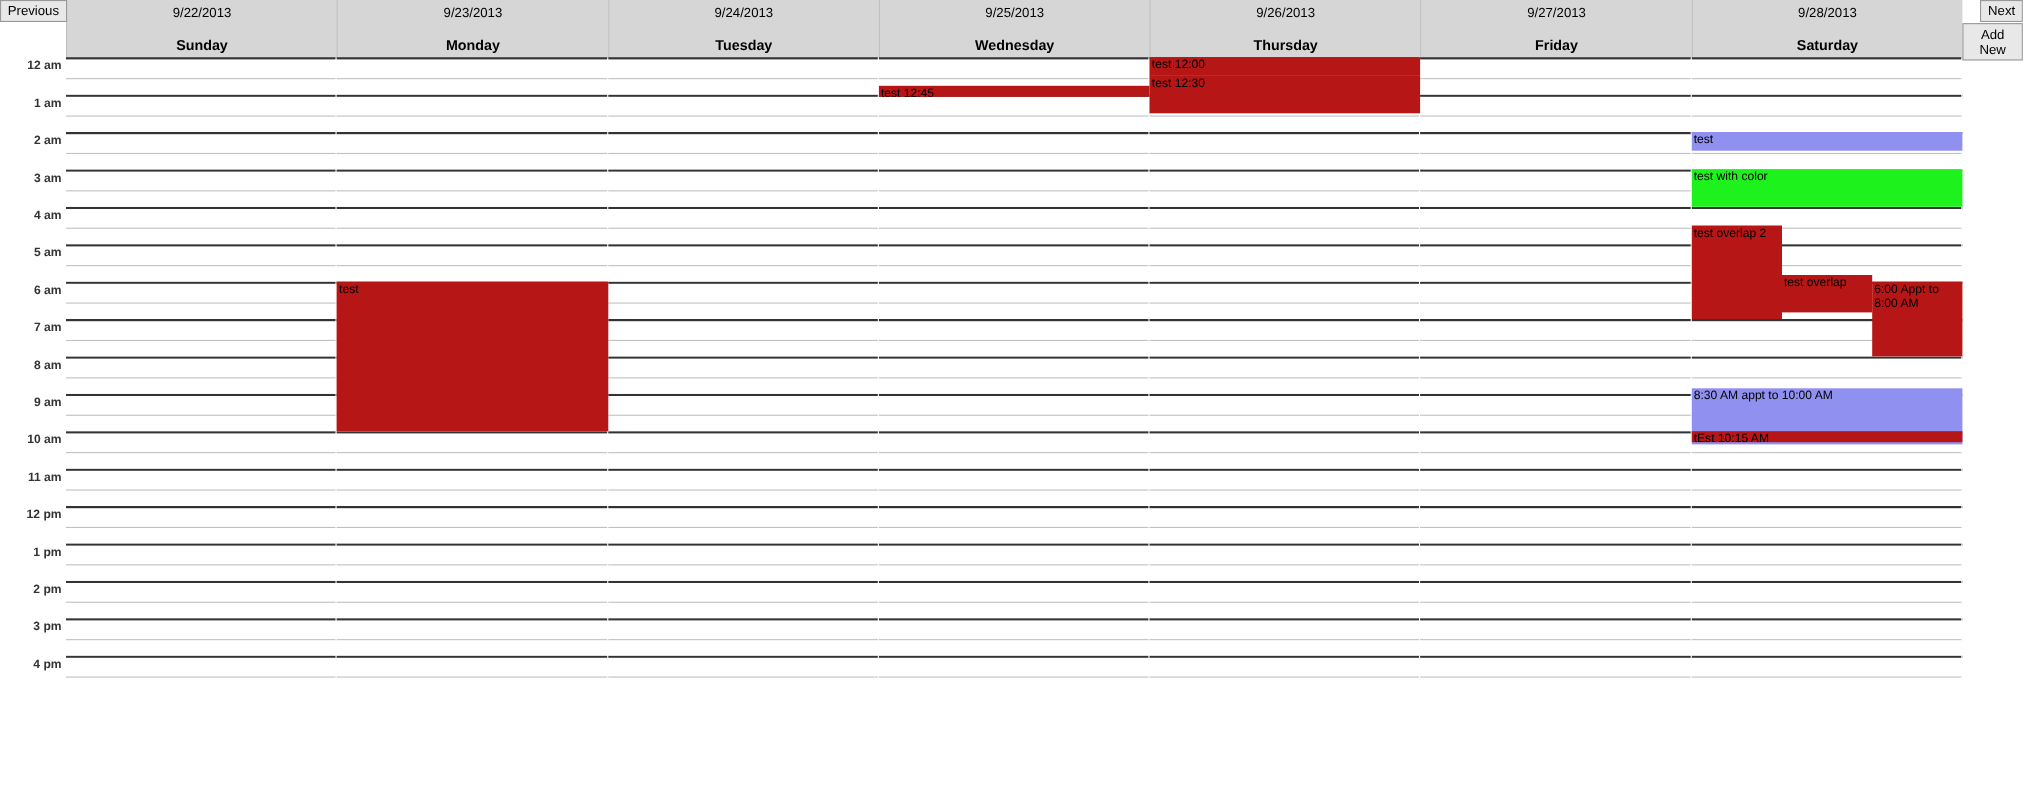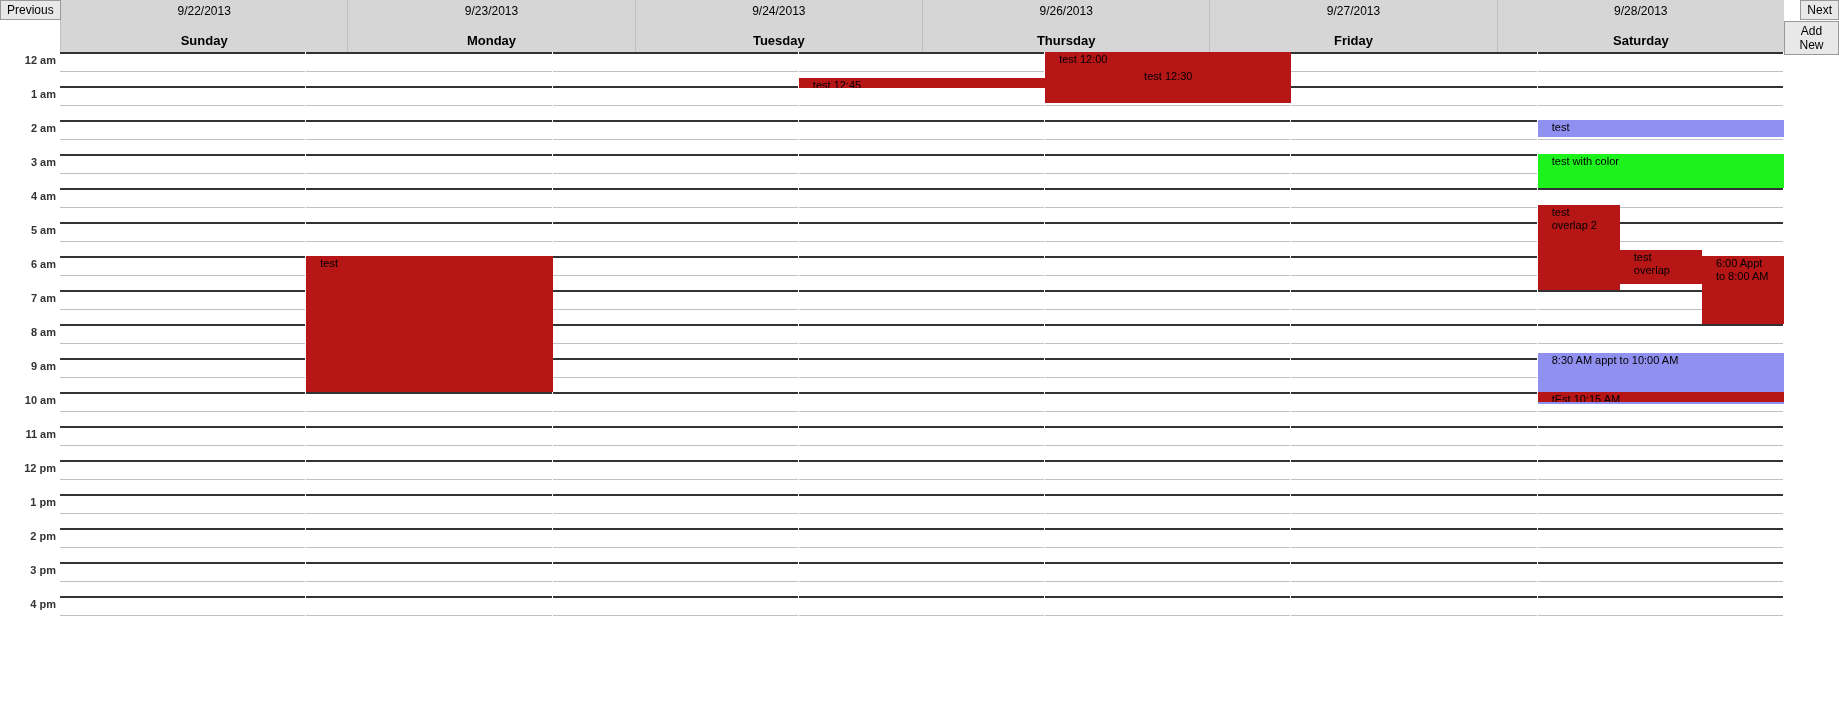--- a/index.html
+++ b/index.html
@@ -119,21 +119,21 @@
     position: absolute;
     top: 0;
     left: 0;
     right: 0;
     bottom: 0;
   }
   .event {
     position: absolute;
     font-size: 11px;
     color: #000;
-    padding: 1px 14px;
+    padding: 1px 2px;
     overflow: hidden;
     cursor: pointer;
     line-height: 13px;
   }
 </style>
 </head>
 <body>
 
 <div class="container">
 
@@ -151,20 +151,24 @@
       <span class="date">9/22/2013</span>
       <span class="dow">Sunday</span>
     </div>
     <div class="day-header">
       <span class="date">9/23/2013</span>
       <span class="dow">Monday</span>
     </div>
     <div class="day-header">
       <span class="date">9/24/2013</span>
       <span class="dow">Tuesday</span>
+    </div>
+    <div class="day-header">
+      <span class="date">9/25/2013</span>
+      <span class="dow">Wednesday</span>
     </div>
     <div class="day-header">
       <span class="date">9/26/2013</span>
       <span class="dow">Thursday</span>
     </div>
     <div class="day-header">
       <span class="date">9/27/2013</span>
       <span class="dow">Friday</span>
     </div>
     <div class="day-header">
@@ -251,21 +255,21 @@
         <div class="day-col"></div>
       <div class="day-col"></div>
         <div class="day-col"></div>
         <div class="day-col"></div>
       <div class="day-col"></div>
     </div>
     <div class="events" id="events">
         <div class="event" style="background: rgb(182, 22, 22); top: 204px; height: 136px; left: 14.2857%; width: 14.2857%;">test</div>
         <div class="event" style="background: rgb(182, 22, 22); top: 25.5px; height: 10px; left: 42.8571%; width: 14.2857%;">test 12:45</div>
         <div class="event" style="background: rgb(182, 22, 22); top: 0px; height: 17px; left: 57.1429%; width: 14.2857%;">test 12:00</div>
-        <div class="event" style="background: rgb(182, 22, 22); top: 17px; height: 34px; left: 57.1429%; width: 14.2857%; text-align: center;">test 12:30</div>
+        <div class="event" style="background: rgb(182, 22, 22); top: 17px; height: 34px; left: 57.1429%; width: 14.2857%;">test 12:30</div>
         <div class="event" style="background: rgb(143, 144, 239); top: 68px; height: 17px; left: 85.7143%; width: 14.2857%;">test</div>
         <div class="event" style="background: rgb(29, 242, 29); top: 102px; height: 34px; left: 85.7143%; width: 14.2857%;">test with color</div>
         <div class="event" style="background: rgb(182, 22, 22); top: 153px; height: 85px; left: 85.7143%; width: 4.7619%;">test overlap 2</div>
         <div class="event" style="background: rgb(182, 22, 22); top: 170px; height: 34px; left: 90.4762%; width: 4.7619%; margin-top: 28px;">test overlap</div>
         <div class="event" style="background: rgb(182, 22, 22); top: 204px; height: 68px; left: 95.2381%; width: 4.7619%;">6:00 Appt to 8:00 AM</div>
         <div class="event" style="background: rgb(143, 144, 239); top: 289px; height: 51px; left: 85.7143%; width: 14.2857%; margin-top: 12px;">8:30 AM appt to 10:00 AM</div>
         <div class="event" style="background: rgb(182, 22, 22); top: 340px; height: 10px; left: 85.7143%; width: 14.2857%;">tEst 10:15 AM</div>
       </div>
   </div>
 

